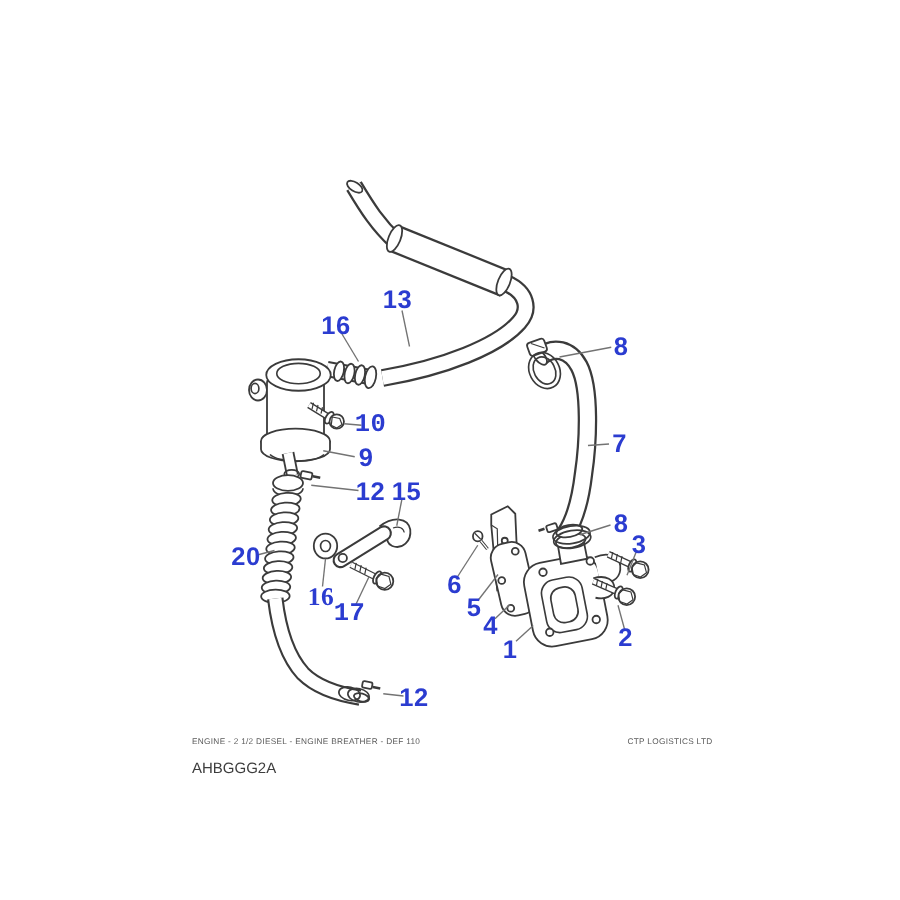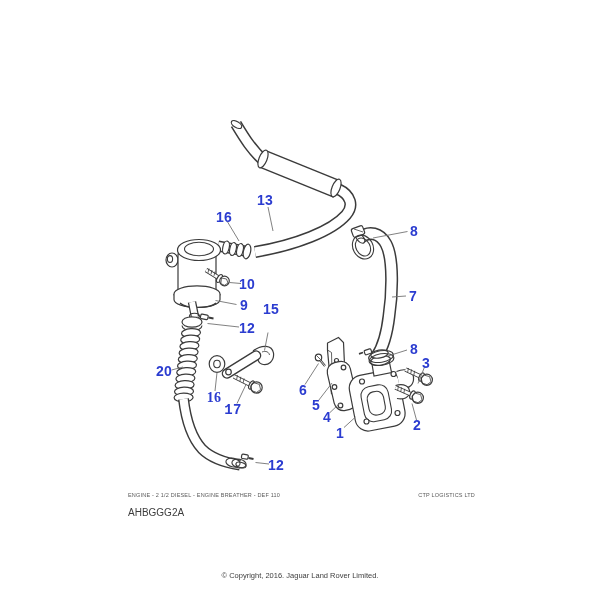--- a/index.html
+++ b/index.html
@@ -13,21 +13,21 @@
   
   .o{stroke:#3b3b3b;fill:none;}
   .i{stroke:#ffffff;fill:none;}
   .s{fill:#ffffff;stroke:#3b3b3b;stroke-width:1.2;}
   .sn{fill:none;stroke:#3b3b3b;stroke-width:1.1;}
   .thin{fill:none;stroke:#3b3b3b;stroke-width:0.8;}
   .ld{stroke:#737373;stroke-width:0.9;fill:none;}
   
   .callout{
     position:absolute;transform:translate(-50%,-50%);
-    font-weight:bold;font-size:14px;color:#2b3cd0;
+    font-weight:bold;font-size:17px;color:#2b3cd0;
     letter-spacing:0.3px;cursor:pointer;line-height:1;
   }
   
   .code{position:absolute;left:128px;top:507px;font-size:10px;color:#3d3d3d;}
   .sub{position:absolute;left:128px;top:492px;font-size:5.5px;color:#5a5a5a;letter-spacing:0.2px;}
   .vendor{position:absolute;right:125px;top:492px;font-size:5.5px;color:#5a5a5a;text-align:right;letter-spacing:0.2px;}
   .copyright{position:absolute;left:0;top:571px;width:600px;text-align:center;font-size:7.5px;color:#3d3d3d;}
 </style>
 </head>
 <body>
@@ -188,34 +188,33 @@
     <path class="ld" d="M237,403.5 L246,384.5"></path>
     <path class="ld" d="M330,412.5 L340,403"></path>
     <path class="ld" d="M416.5,420 L412,403.5"></path>
     <path class="ld" d="M344,427.5 L355.5,417"></path>
     <path class="ld" d="M269,464 L255.5,462.5"></path>
   </svg>
 
   <span class="callout" style="left:224px;top:217px;">16</span>
   <span class="callout" style="left:265px;top:200px;">13</span>
   <span class="callout" style="left:414px;top:231px;">8</span>
-  <span class="callout" style="left:247px;top:284px;">10</span>
+  <span class="callout" style="left:247px;top:284px;font-family:Liberation Mono, monospace;">10</span>
   <span class="callout" style="left:244px;top:305px;">9</span>
   <span class="callout" style="left:413px;top:296px;">7</span>
   <span class="callout" style="left:247px;top:328px;">12</span>
-  <span class="callout" style="left:271px;top:309px;">15</span>
+  <span class="callout" style="left:271px;top:328px;">15</span>
   <span class="callout" style="left:414px;top:349px;">8</span>
   <span class="callout" style="left:426px;top:363px;">3</span>
   <span class="callout" style="left:164px;top:371px;">20</span>
   <span class="callout" style="left:303px;top:390px;">6</span>
   <span class="callout" style="left:214px;top:398px;font-family:Liberation Serif, serif;">16</span>
   <span class="callout" style="left:316px;top:405px;">5</span>
   <span class="callout" style="left:233px;top:410px;font-family:Liberation Mono, monospace;">17</span>
   <span class="callout" style="left:327px;top:417px;">4</span>
   <span class="callout" style="left:417px;top:425px;">2</span>
   <span class="callout" style="left:340px;top:433px;">1</span>
   <span class="callout" style="left:276px;top:465px;">12</span>
 
   <div class="code">AHBGGG2A</div>
   <div class="sub">ENGINE - 2 1/2 DIESEL - ENGINE BREATHER - DEF 110</div>
   <div class="vendor">CTP LOGISTICS LTD</div>
-  <div class="copyright">© Copyright, 2016. Jaguar Land Rover Limited.</div>
 </div>
 
 </body></html>

